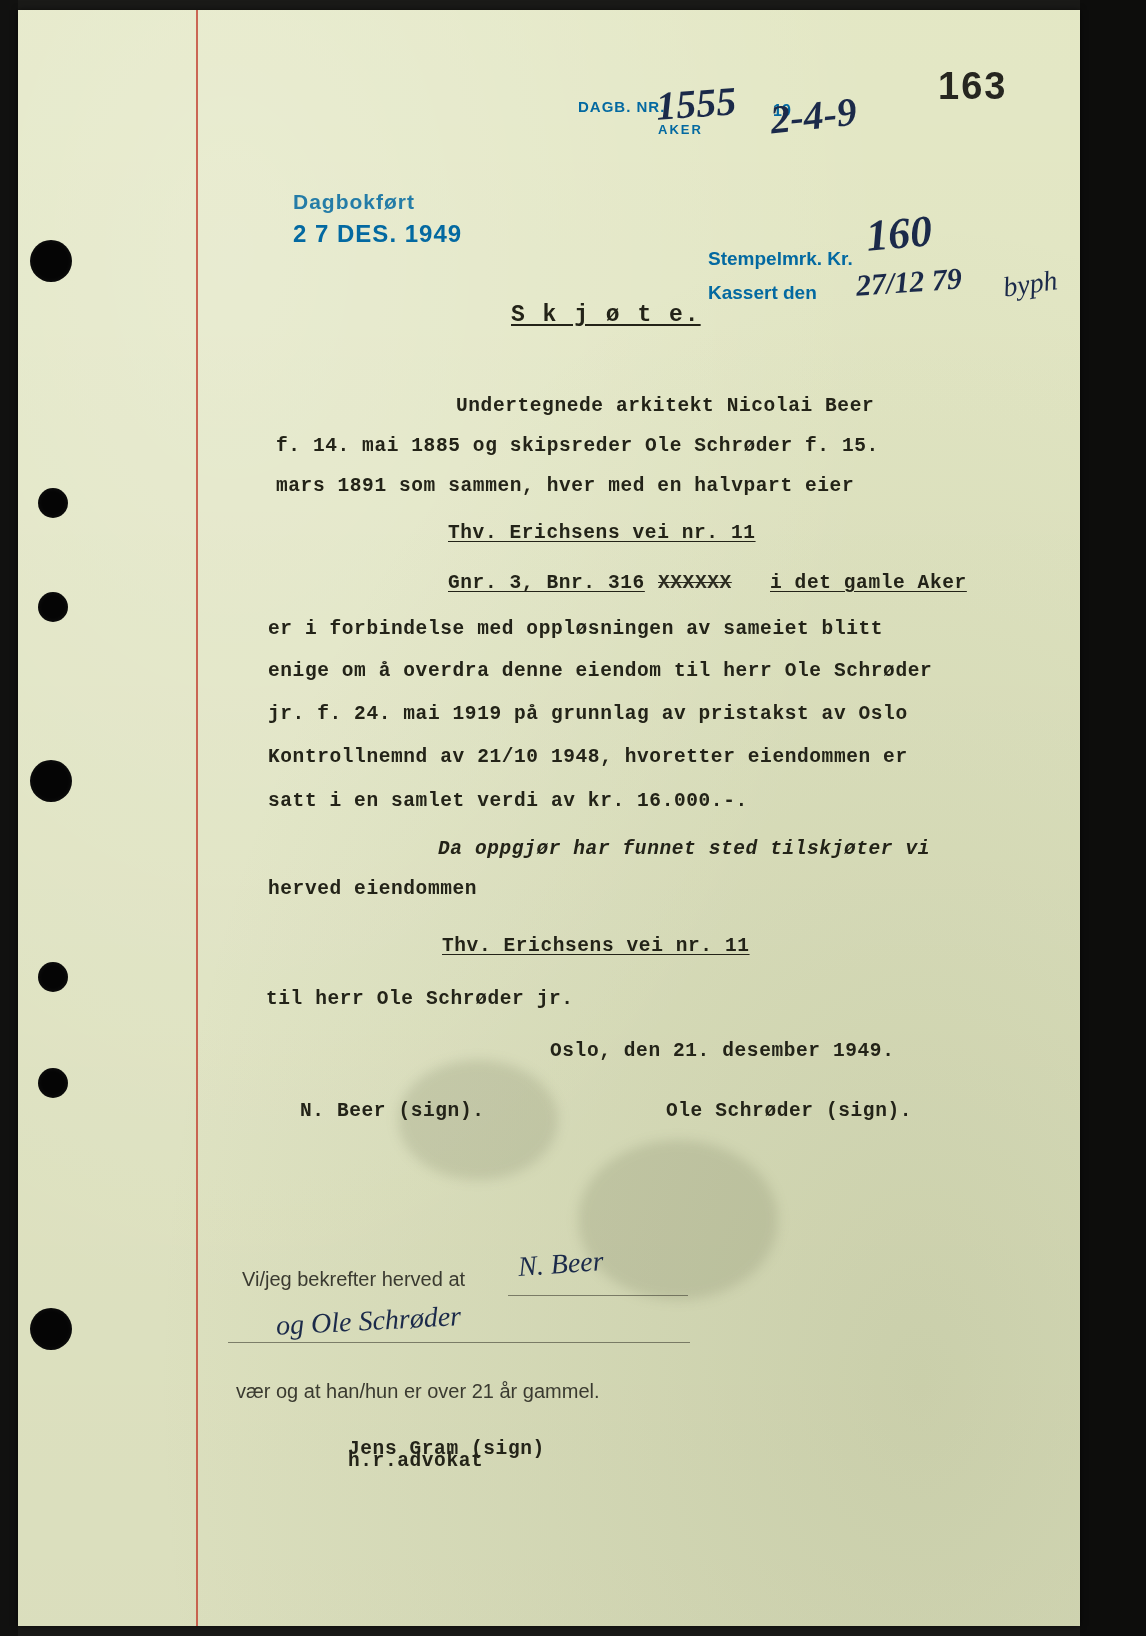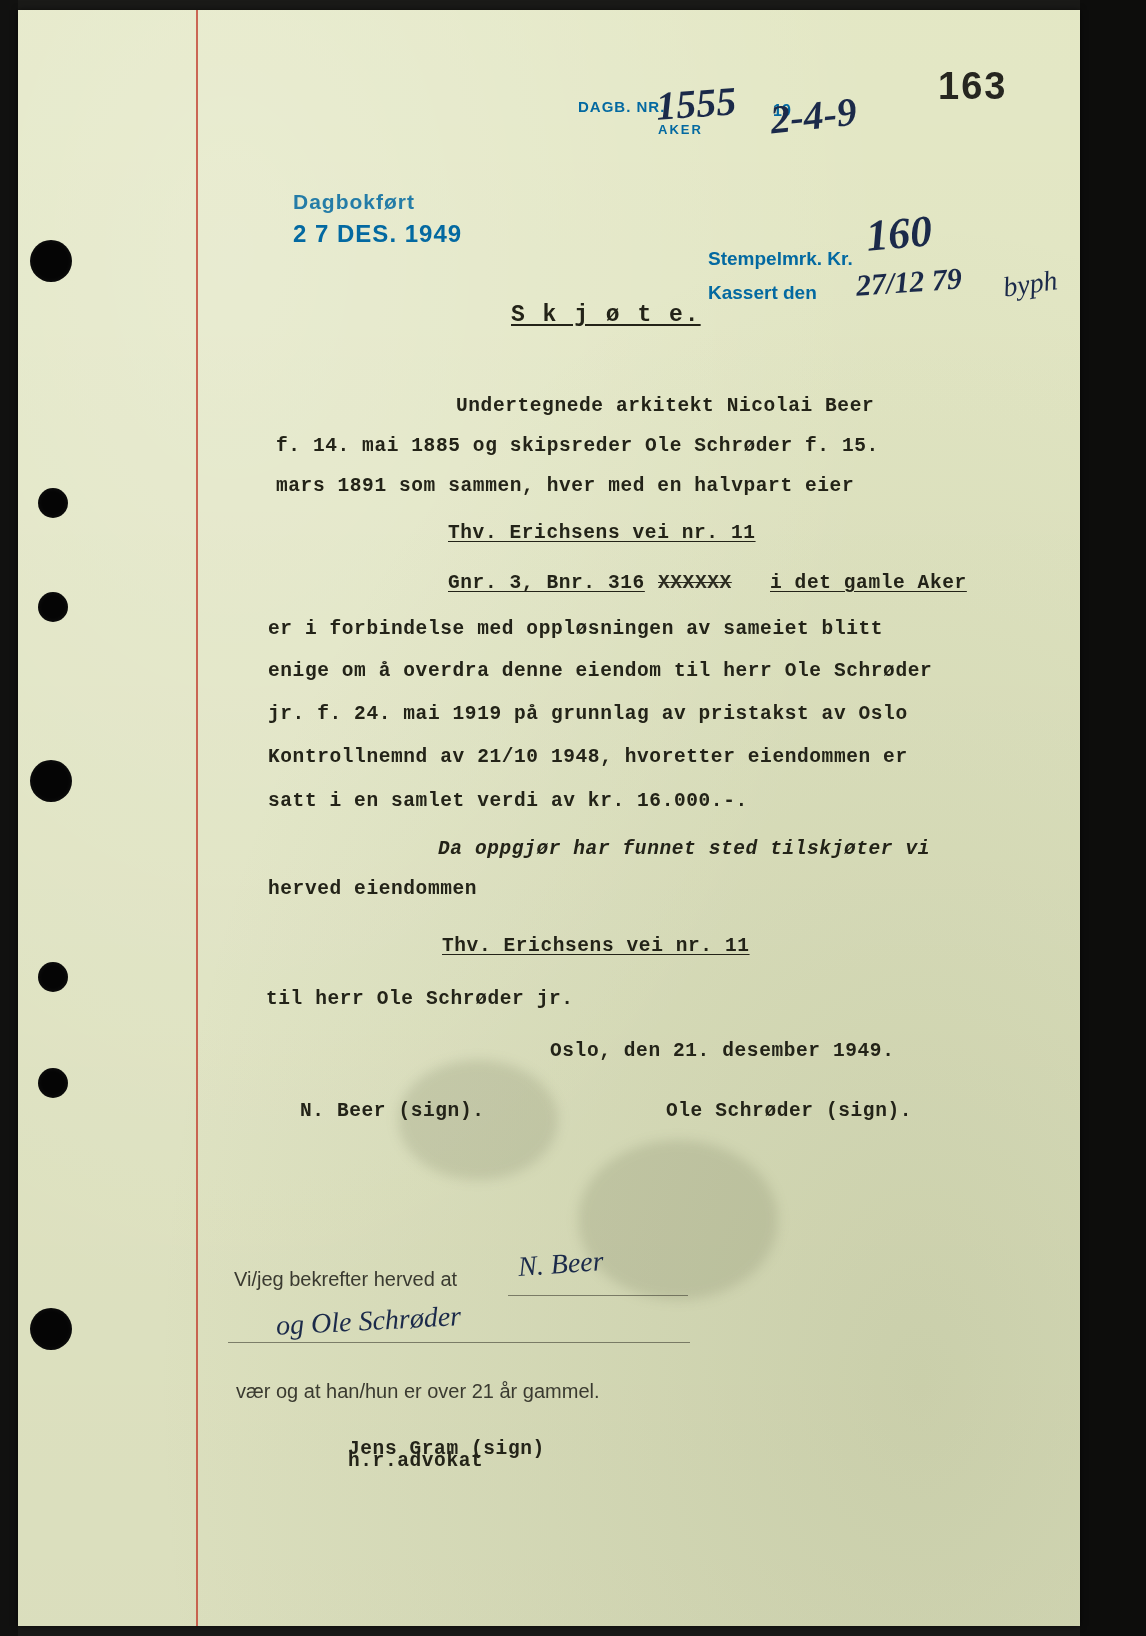--- a/index.html
+++ b/index.html
@@ -193,21 +193,21 @@
 
       <div class="t typed u" style="left:424px; top:925px;">Thv. Erichsens vei nr. 11</div>
 
       <div class="t typed" style="left:248px; top:978px;">til herr Ole Schrøder jr.</div>
 
       <div class="t typed" style="left:532px; top:1030px;">Oslo, den 21. desember 1949.</div>
 
       <div class="t typed" style="left:282px; top:1090px;">N. Beer (sign).</div>
       <div class="t typed" style="left:648px; top:1090px;">Ole Schrøder (sign).</div>
 
-      <div class="faint" style="left:216px; top:1258px; font-size:20px;">Vi/jeg bekrefter herved at</div>
+      <div class="faint" style="left:224px; top:1258px; font-size:20px;">Vi/jeg bekrefter herved at</div>
       <div class="ink" style="left:500px; top:1238px; font-size:28px; transform:rotate(-4deg);">N. Beer</div>
       <div class="form-line" style="left:490px; top:1285px; width:180px;"></div>
 
       <div class="ink" style="left:258px; top:1295px; font-size:28px; transform:rotate(-3deg);">og Ole Schrøder</div>
       <div class="form-line" style="left:210px; top:1332px; width:462px;"></div>
 
       <div class="faint" style="left:218px; top:1370px; font-size:20px;">vær og at han/hun er over 21 år gammel.</div>
 
       <div class="t typed" style="left:330px; top:1408px;margin-top:20px;">Jens Gram (sign)</div>
       <div class="t typed" style="left:330px; top:1440px;">h.r.advokat</div>

